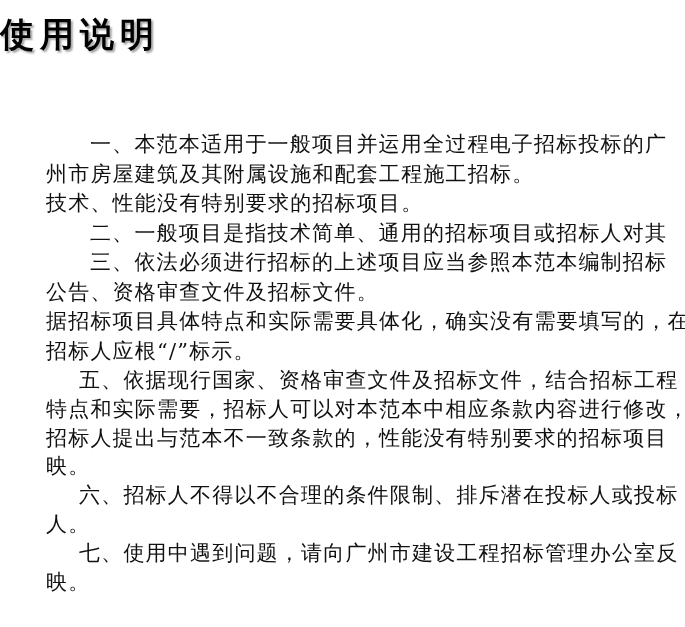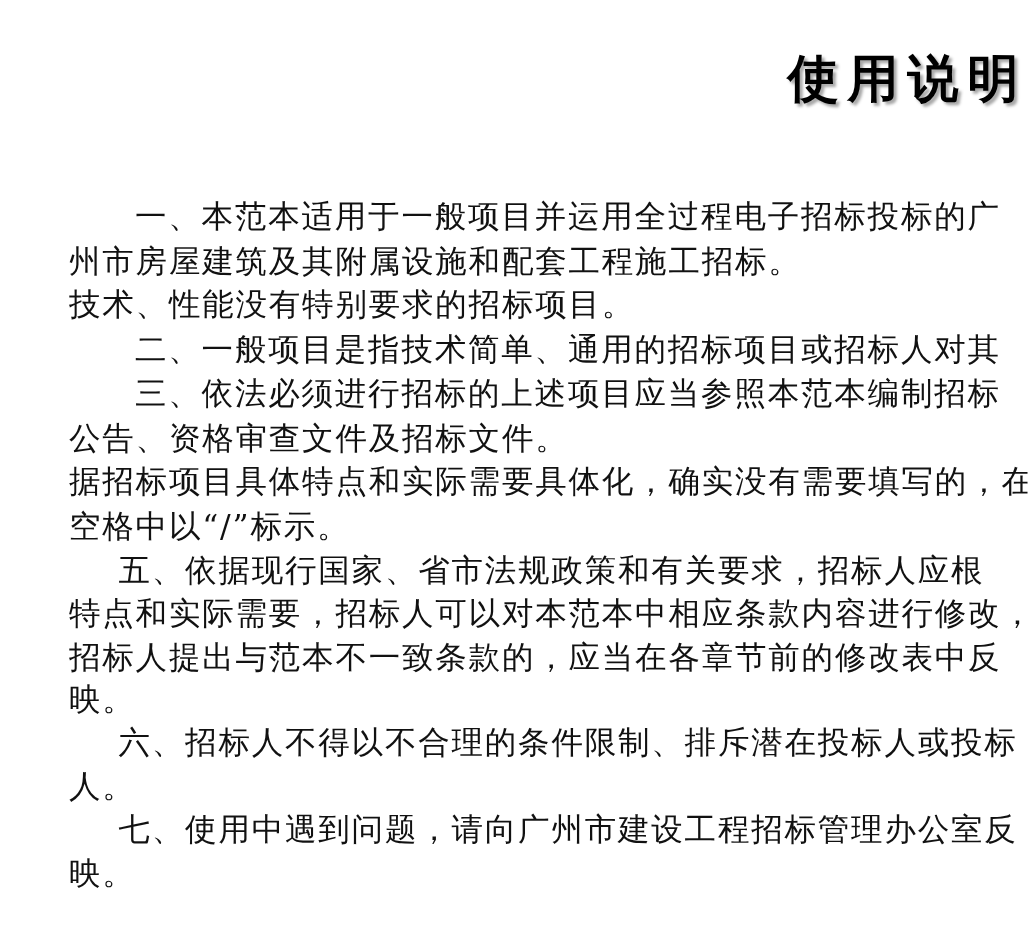--- a/index.html
+++ b/index.html
@@ -13,28 +13,27 @@
       position: relative;
       overflow: hidden;
       font-family: "DejaVu Serif", "Liberation Serif", serif;
       color: #111111;
     }
     .title {
       position: absolute;
       top: 12px;
       left: 0;
       width: 685px;
-      text-align: right;
+      text-align: left;
       font-size: 34px;
       font-weight: bold;
       letter-spacing: 6px;
       color: #000000;
       text-shadow: 2px 2px 2px rgba(0,0,0,0.35);
       font-family: "DejaVu Sans", "Liberation Sans", sans-serif;
-      margin-top: 18px;
     }
     .body-text {
       position: absolute;
       top: 130px;
       left: 34px;
       width: 630px;
     }
     .para { margin: 0; }
     .line {
       display: block;
@@ -66,27 +65,27 @@
     <span class="line first">二、一般项目是指技术简单、通用的招标项目或招标人对其</span>
   </p>
 
   <p class="para p-a">
     <span class="line first">三、依法必须进行招标的上述项目应当参照本范本编制招标</span>
     <span class="line">公告、资格审查文件及招标文件。</span>
   </p>
 
   <p class="para p-a">
     <span class="line">据招标项目具体特点和实际需要具体化，确实没有需要填写的，在</span>
-    <span class="line">空格中以“/”标示。</span>
+    <span class="line">招标人应根“/”标示。</span>
   </p>
 
   <p class="para p-b">
-    <span class="line first">五、依据现行国家、省市法规政策和有关要求，招标人应根</span>
+    <span class="line first">五、依据现行国家、资格审查文件及招标文件，结合招标工程</span>
     <span class="line">特点和实际需要，招标人可以对本范本中相应条款内容进行修改，</span>
-    <span class="line">招标人提出与范本不一致条款的，应当在各章节前的修改表中反</span>
+    <span class="line">招标人提出与范本不一致条款的，性能没有特别要求的招标项目</span>
     <span class="line">映。</span>
   </p>
 
   <p class="para p-b">
     <span class="line first">六、招标人不得以不合理的条件限制、排斥潜在投标人或投标</span>
     <span class="line">人。</span>
   </p>
 
   <p class="para p-b">
     <span class="line first">七、使用中遇到问题，请向广州市建设工程招标管理办公室反</span>

